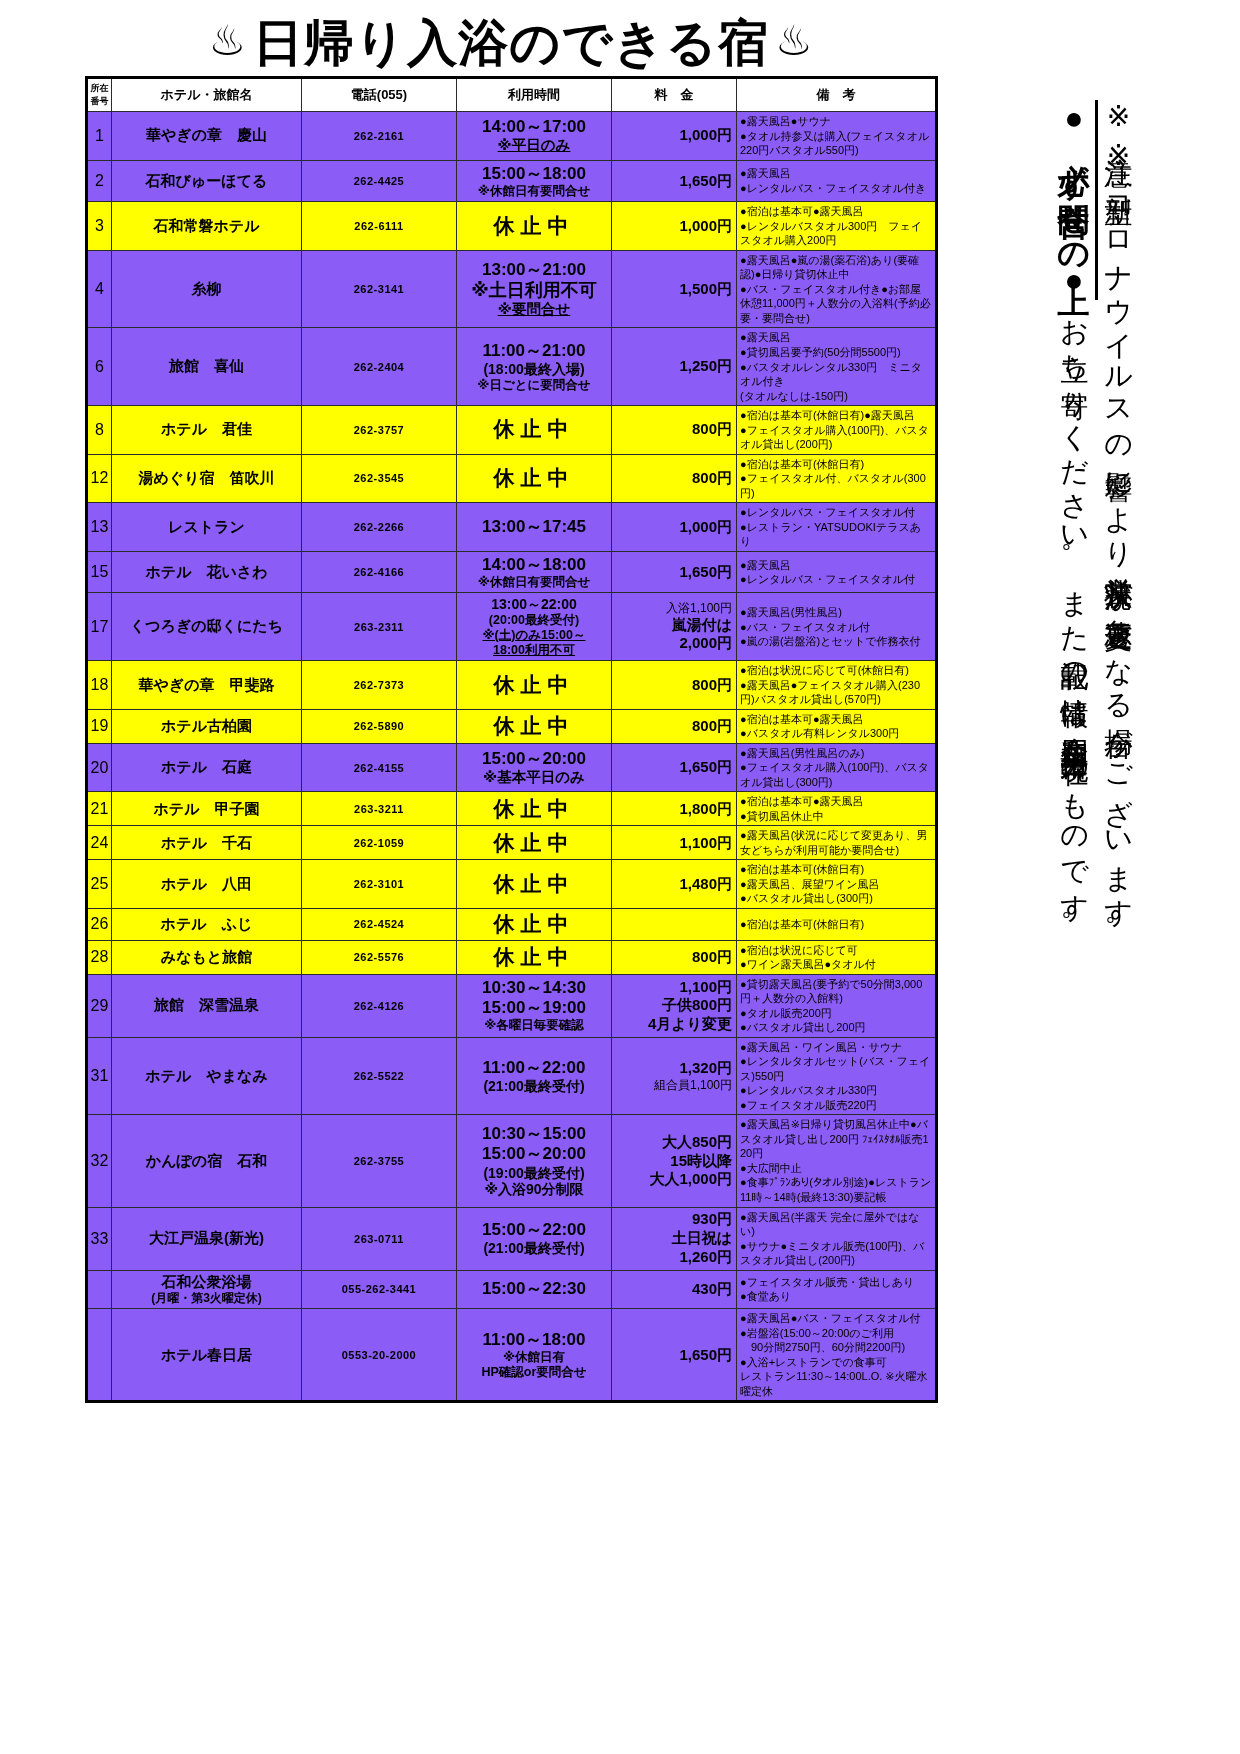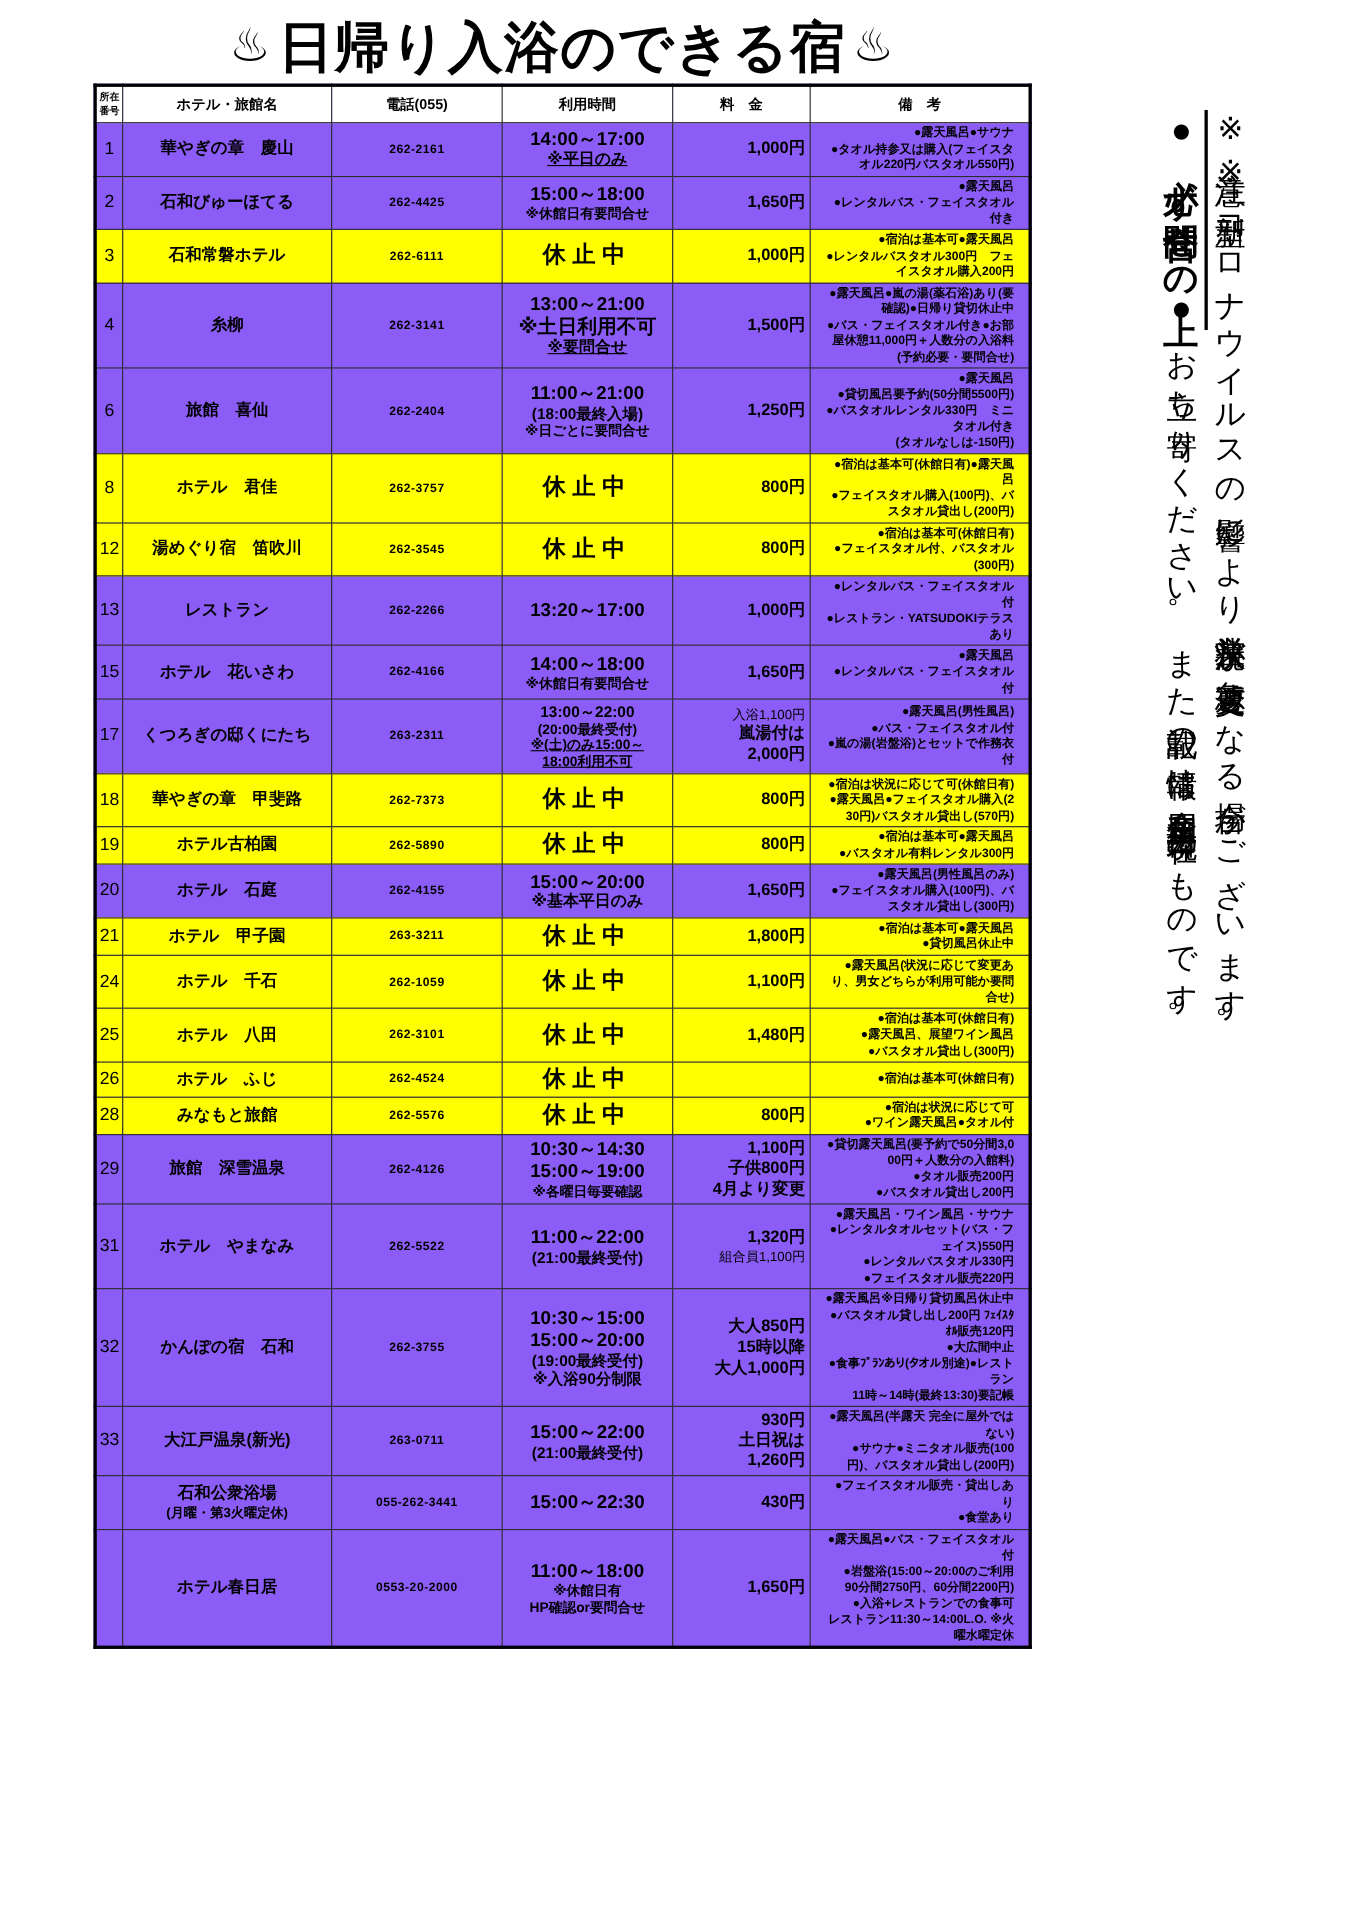--- a/index.html
+++ b/index.html
@@ -28,21 +28,21 @@
   .h-t1s{font-size:14px;font-weight:bold}
   .h-t2{font-size:12.5px;font-weight:bold}
   .h-t2u{font-size:12.5px;font-weight:bold;text-decoration:underline}
   .h-big{font-size:18px;font-weight:bold}
   .h-mid{font-size:14.5px;font-weight:bold}
   .h-midu{font-size:14.5px;font-weight:bold;text-decoration:underline}
   .h-sus{font-size:21px;font-weight:bold;letter-spacing:6px}
   td.fee{text-align:right;padding-right:4px;line-height:1.25}
   .f-n{font-size:15px;font-weight:bold}
   .f-sm{font-size:12px;font-weight:normal}
-  td.notes{text-align:right;font-size:11px;font-weight:bold;line-height:1.32;padding:2px 13px}
+  td.notes{text-align:left;font-size:11px;font-weight:normal;line-height:1.32;padding:2px 3px}
   tr.hl td{background:#ffff00}
   .side-note{
     position:absolute;top:100px;right:100px;height:1345px;width:96px;
     writing-mode:vertical-rl;-ms-writing-mode:tb-rl;
     font-size:28px;letter-spacing:2px;line-height:44px;
   }
   .side-note p{margin:0}
   .side-note .emph{
     font-size:32px;font-weight:bold;border-right:3px solid #000;padding-right:3px;
   }
@@ -201,21 +201,21 @@
           <div>●フェイスタオル付、バスタオル(300円)</div>
         </td>
   </tr>
       <tr>
     <td class="no">13</td>
     <td class="name">
           <div>レストラン</div>
         </td>
     <td class="tel">262-2266</td>
     <td class="hours">
-          <div class="h-t1">13:20～17:00</div>
+          <div class="h-t1">13:00～17:45</div>
         </td>
     <td class="fee">
           <div class="f-n">1,000円</div>
         </td>
     <td class="notes">
           <div>●レンタルバス・フェイスタオル付</div>
           <div>●レストラン・YATSUDOKIテラスあり</div>
         </td>
   </tr>
       <tr>

